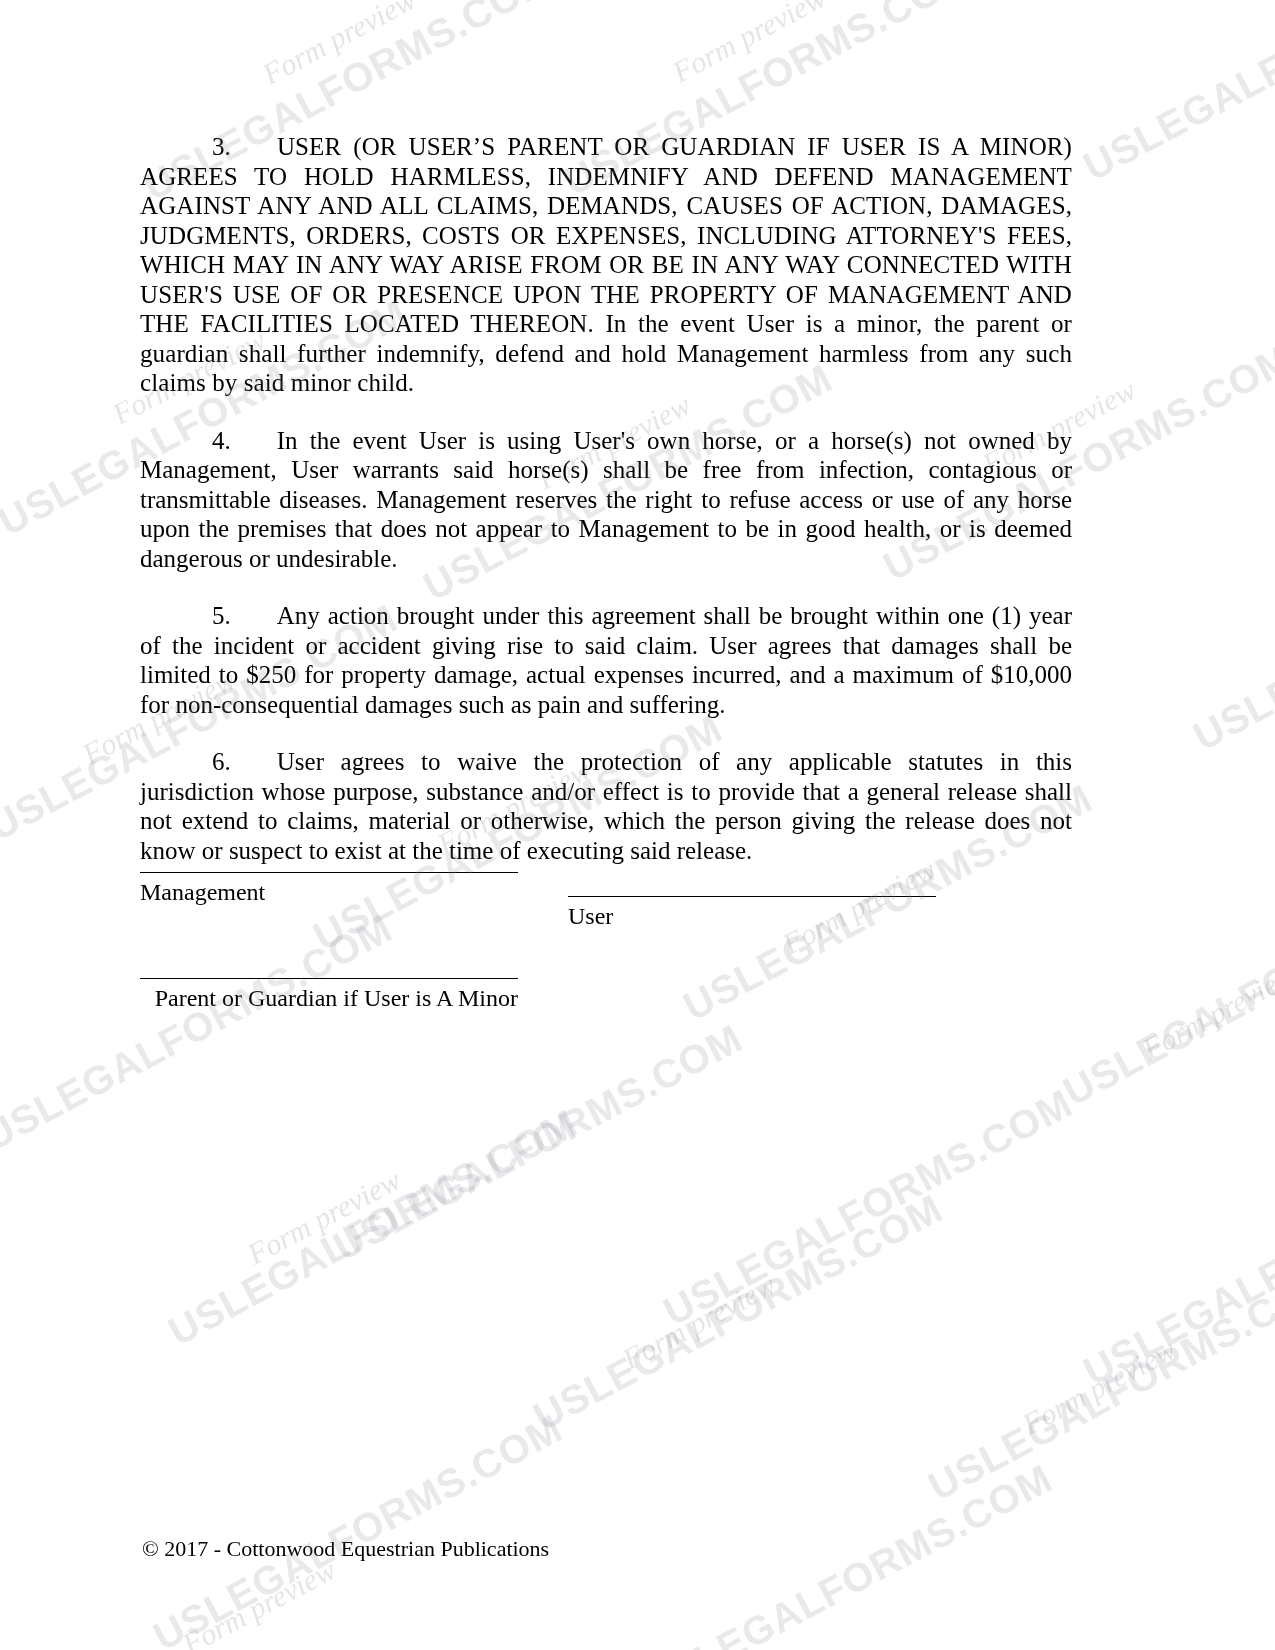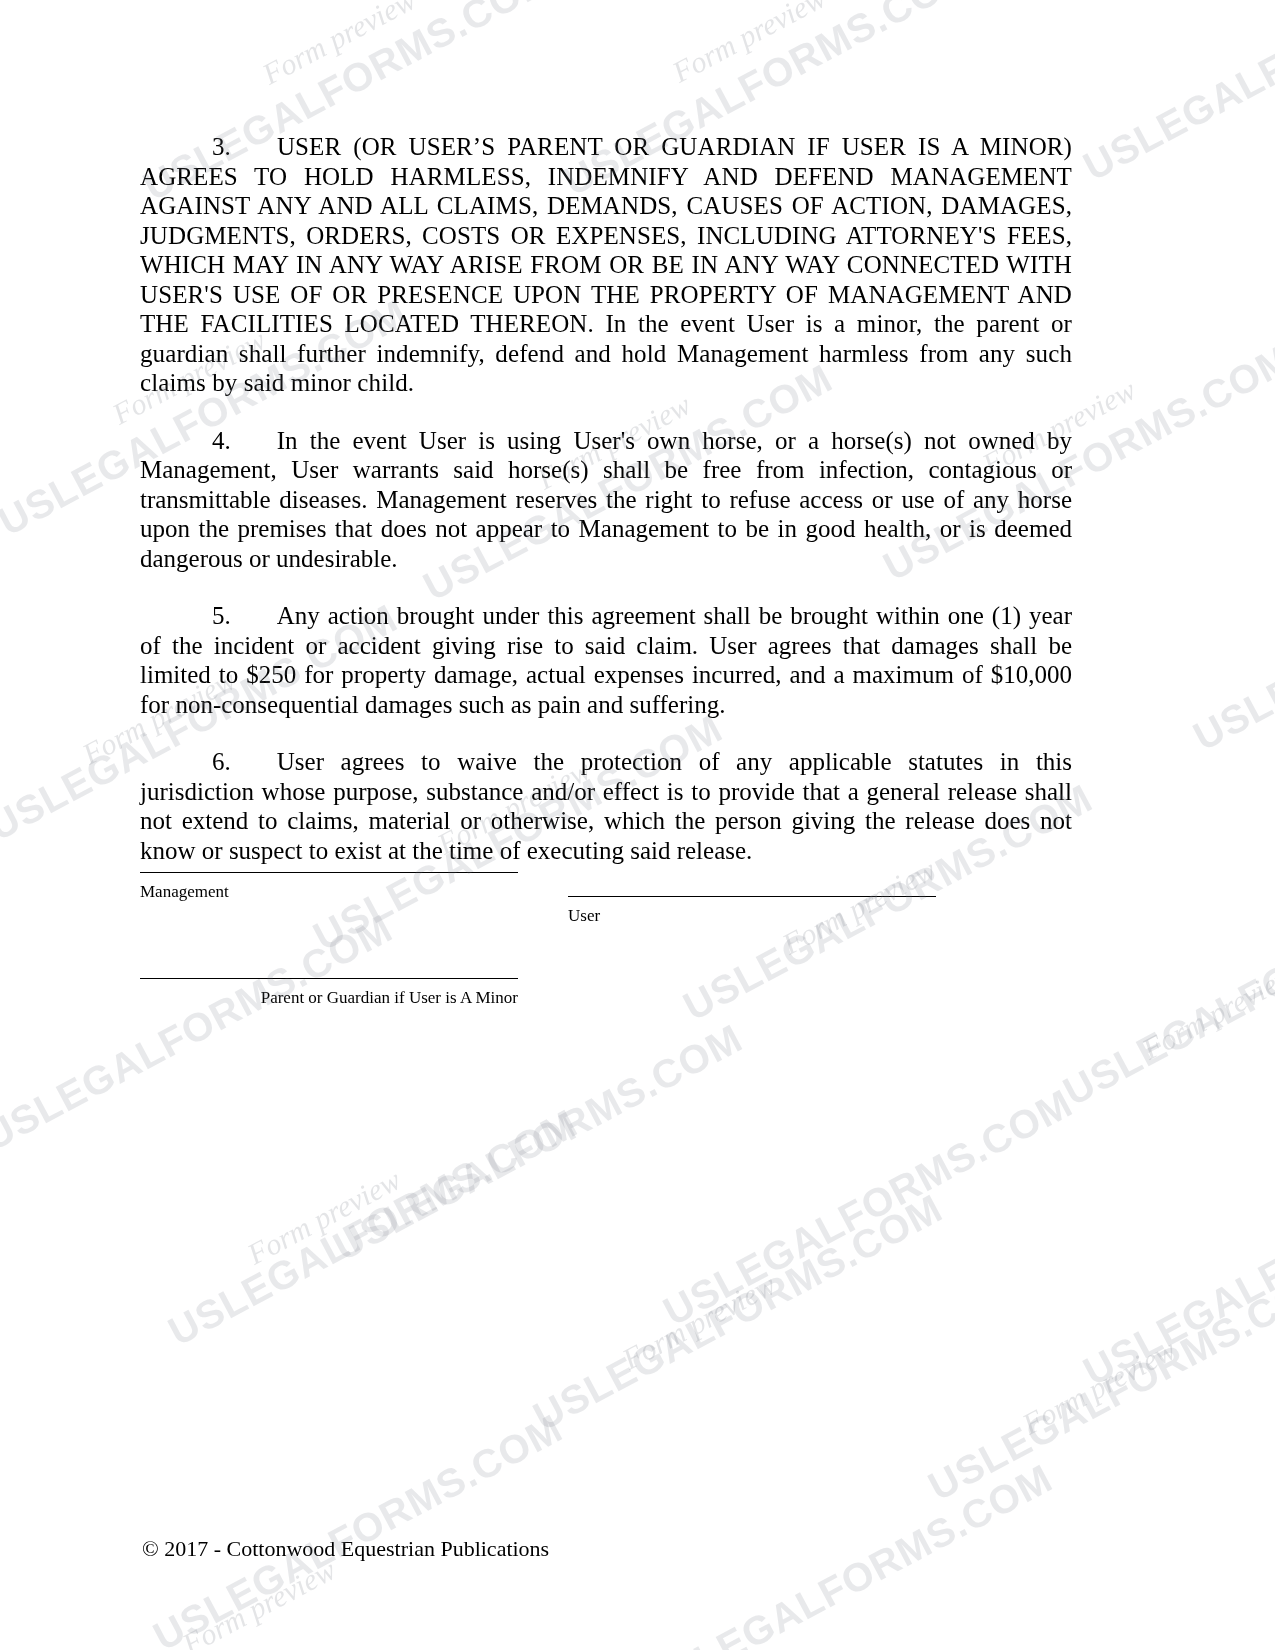--- a/index.html
+++ b/index.html
@@ -71,21 +71,21 @@
   
   .sigrow {
     position: absolute;
     z-index: 1;
   }
   .sigline {
     border-bottom: 1.6px solid #000;
     height: 0;
   }
   .siglabel {
-    font-size: 17px;
+    font-size: 24px;
     line-height: 26px;
     margin-top: 6px;
     font-family: "Liberation Serif", serif;
   }
 
   .footer {
     position: absolute;
     left: 142px;
     top: 1536px;
     font-size: 22px;

